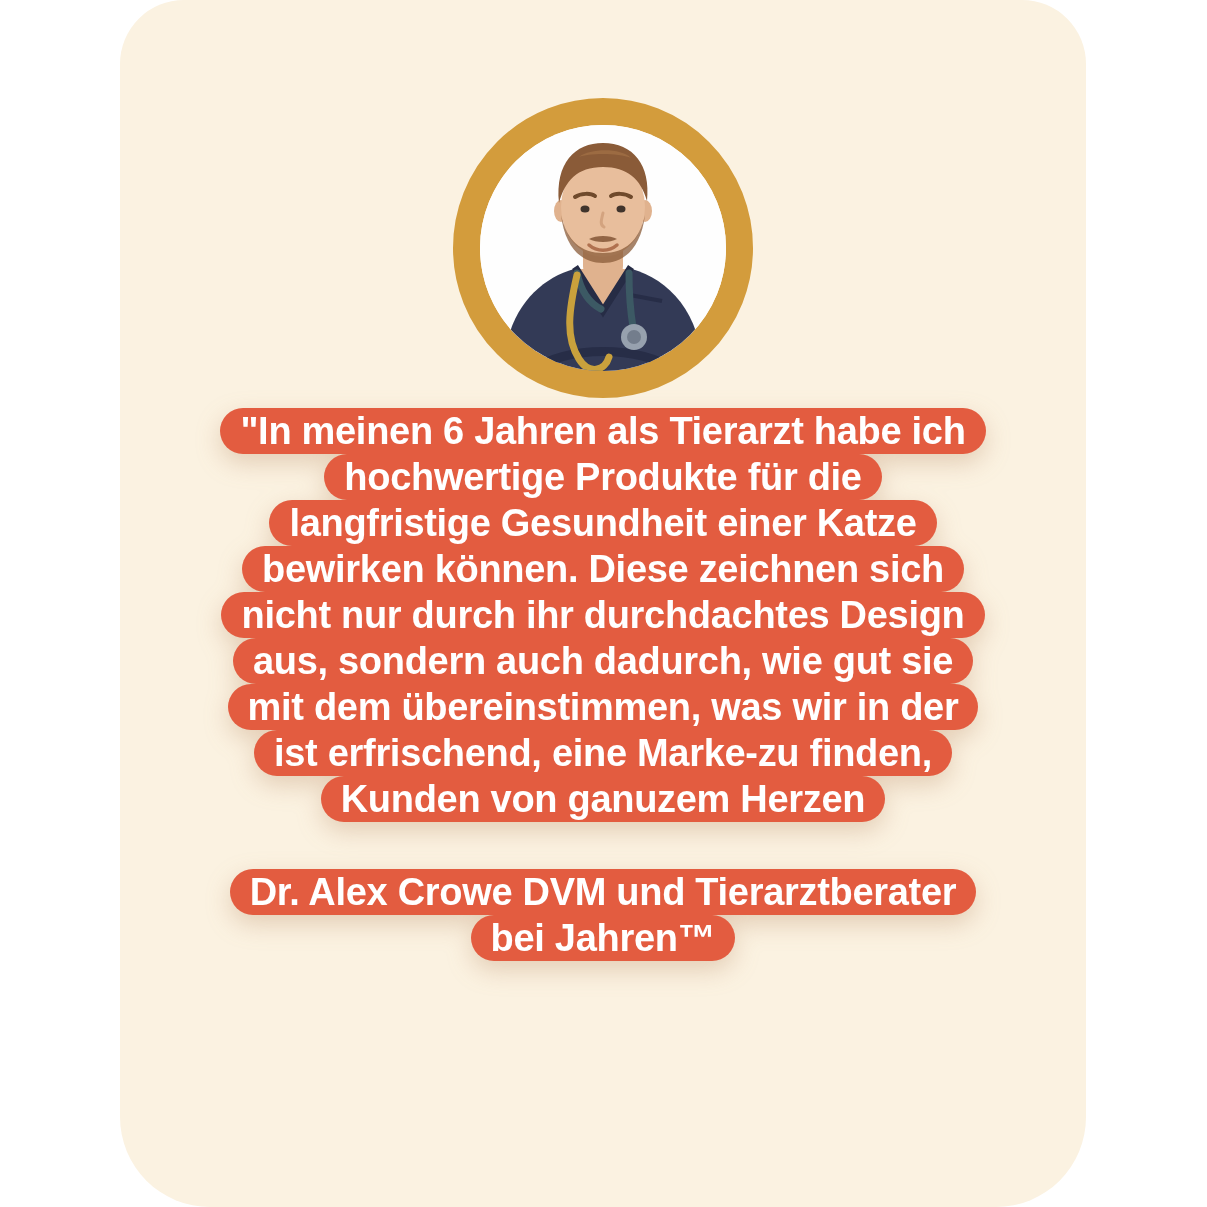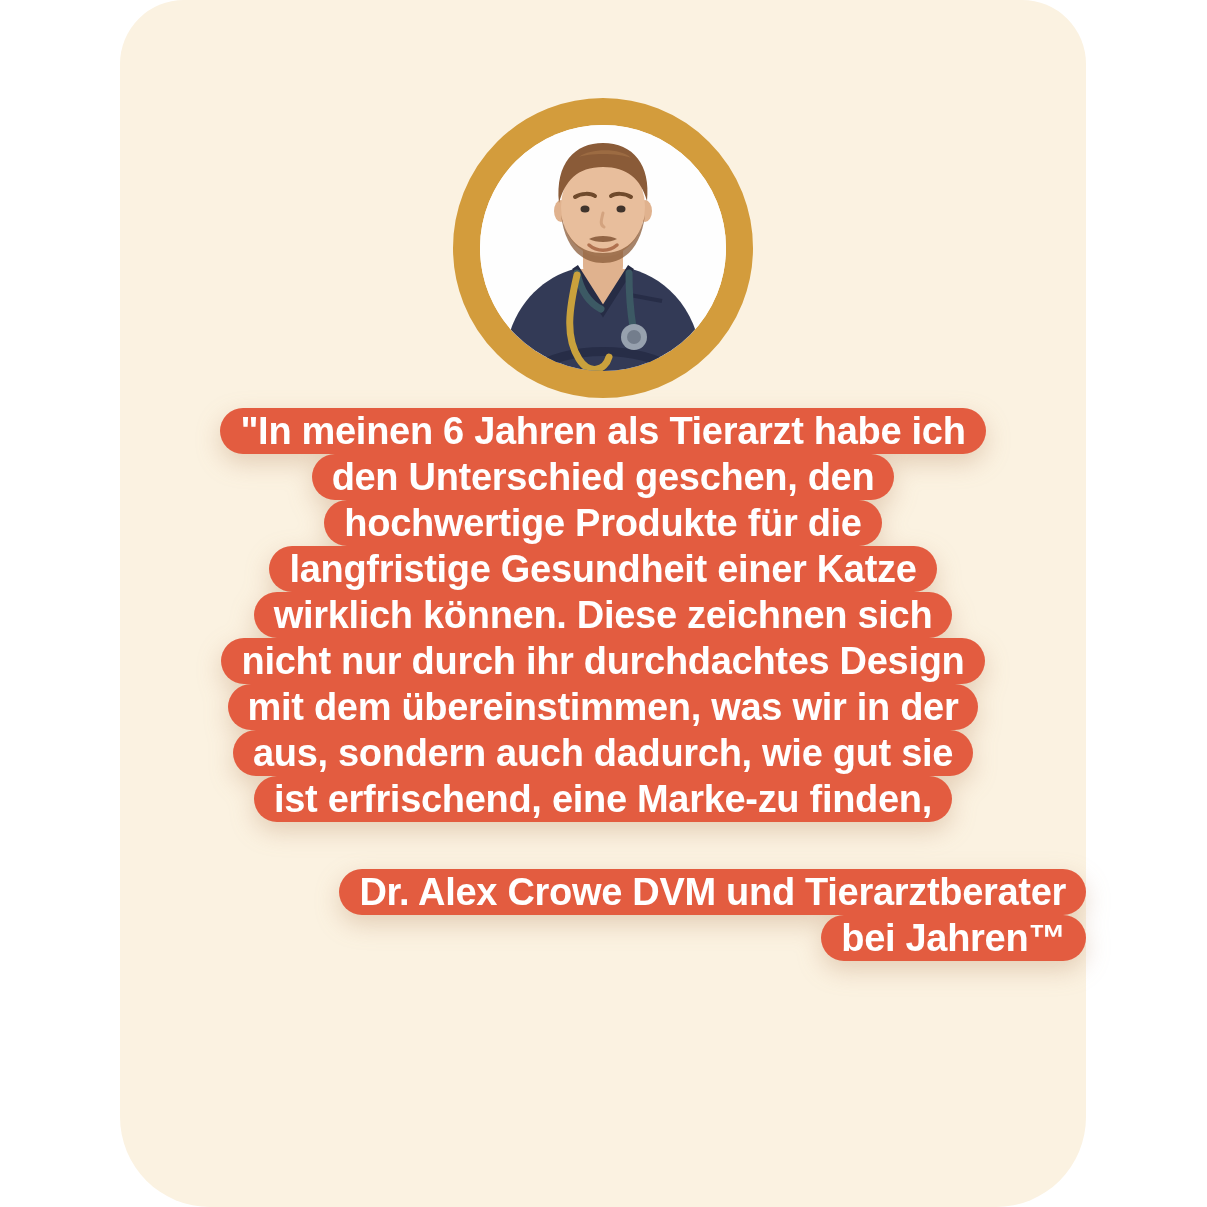--- a/index.html
+++ b/index.html
@@ -38,21 +38,21 @@
     overflow: hidden;
   }
   .avatar-ring svg { display: block; width: 100%; height: 100%; }
   .text-blob {
     margin-top: 10px;
     display: flex;
     flex-direction: column;
     align-items: center;
     filter: drop-shadow(0 9px 12px rgba(176, 122, 84, 0.30));
   }
-  .text-blob.attribution { margin-top: 47px; align-items: flex-end; }
+  .text-blob.attribution { margin-top: 47px; }
   .hl {
     display: inline-block;
     background: var(--highlight);
     color: var(--text_on_highlight);
     font-weight: bold;
     font-size: 38px;
     line-height: 46px;
     letter-spacing: -0.3px;
     padding: 0 20px;
     border-radius: 23px;
@@ -107,28 +107,28 @@
 
         <path d="M97,150 C89,184 85,212 99,234 C109,250 125,246 129,232" stroke="#C9A13C" stroke-width="7" fill="none" stroke-linecap="round"></path>
 
         <circle cx="154" cy="212" r="13" fill="#97A1AE"></circle>
         <circle cx="154" cy="212" r="7" fill="#737D8C"></circle>
       </svg>
     </div>
 
     <div class="text-blob">
       <div><span class="hl">"In meinen 6 Jahren als Tierarzt habe ich</span></div>
-      <div><span class="hl">den Unterschied geschen, den</span></div>
       <div><span class="hl">hochwertige Produkte für die</span></div>
       <div><span class="hl">langfristige Gesundheit einer Katze</span></div>
-      <div><span class="hl">wirklich können. Diese zeichnen sich</span></div>
+      <div><span class="hl">bewirken können. Diese zeichnen sich</span></div>
       <div><span class="hl">nicht nur durch ihr durchdachtes Design</span></div>
+      <div><span class="hl">aus, sondern auch dadurch, wie gut sie</span></div>
       <div><span class="hl">mit dem übereinstimmen, was wir in der</span></div>
-      <div><span class="hl">aus, sondern auch dadurch, wie gut sie</span></div>
       <div><span class="hl">ist erfrischend, eine Marke-zu finden,</span></div>
+      <div><span class="hl">Kunden von ganuzem Herzen</span></div>
     </div>
 
     <div class="text-blob attribution">
       <div><span class="hl">Dr. Alex Crowe DVM und Tierarztberater</span></div>
       <div><span class="hl">bei Jahren™</span></div>
     </div>
 
   </div>
 </div>
 

